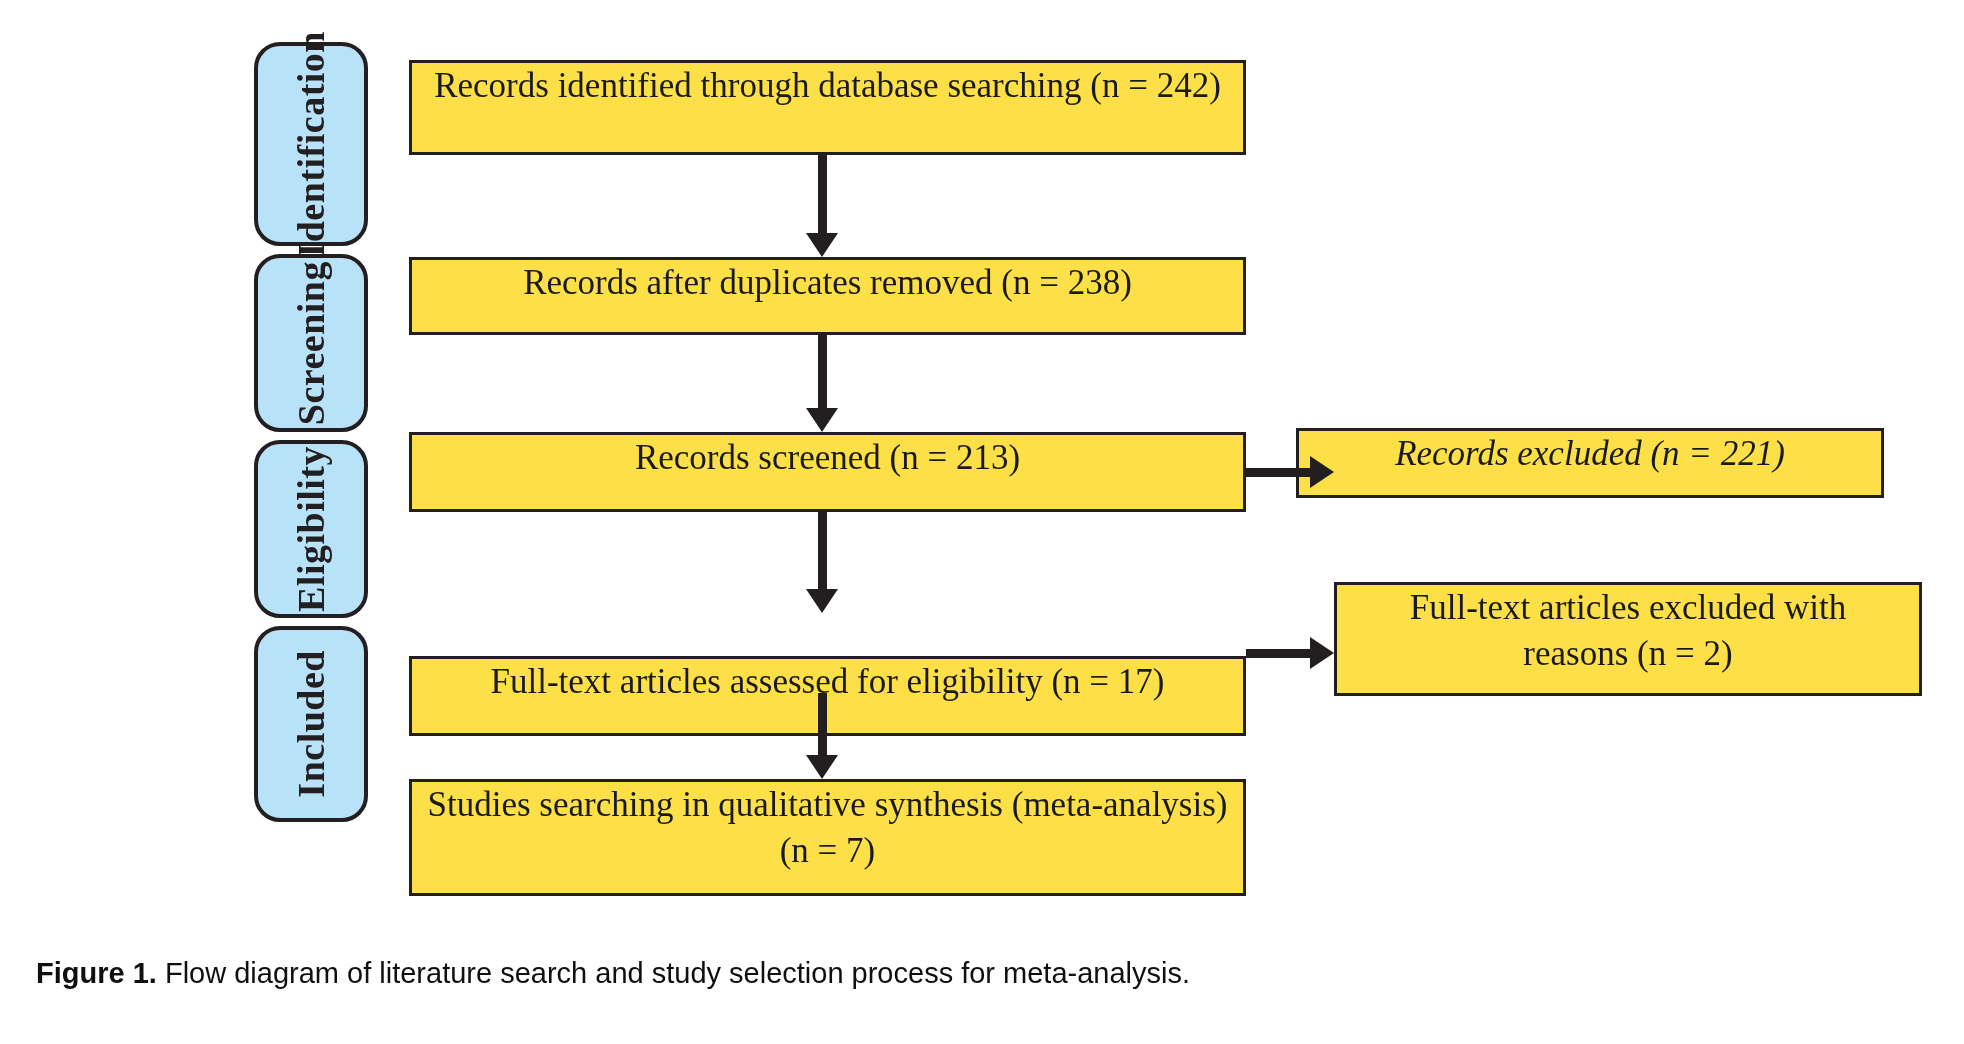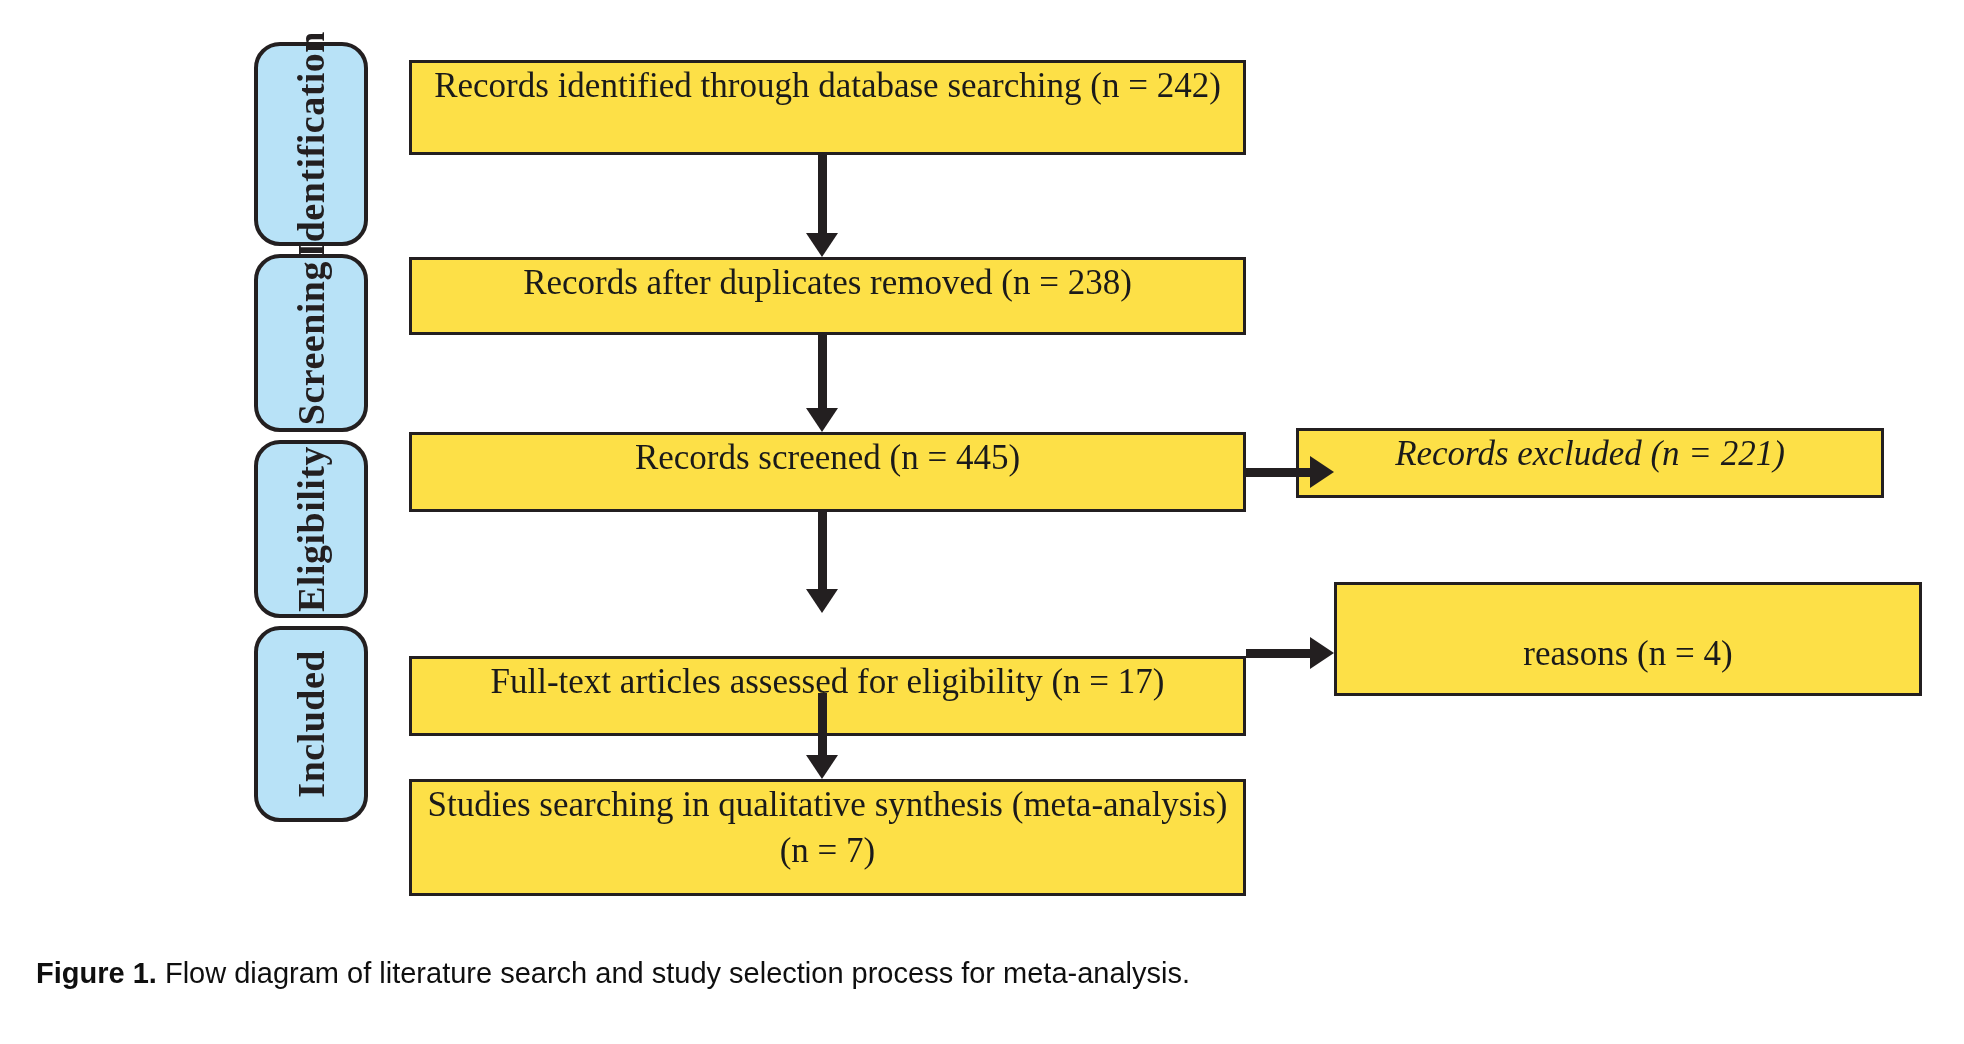--- a/index.html
+++ b/index.html
@@ -143,35 +143,35 @@
 
 <div class="box" style="left:409px; top:60px; width:837px; height:95px;">
   <span class="box-text">Records identified through database searching (n = 242)</span>
 </div>
 
 <div class="box" style="left:409px; top:257px; width:837px; height:78px;">
   <span class="box-text">Records after duplicates removed (n = 238)</span>
 </div>
 
 <div class="box" style="left:409px; top:432px; width:837px; height:80px;">
-  <span class="box-text">Records screened (n = 445)</span>
+  <span class="box-text">Records screened (n = 213)</span>
 </div>
 
 <div class="box" style="left:1296px; top:428px; width:588px; height:70px;font-style:italic;">
   <span class="box-text">Records excluded (n = 221)</span>
 </div>
 
 <div class="box" style="left:409px; top:613px; width:837px; height:80px;margin-top:43px;">
   <span class="box-text">Full-text articles assessed for eligibility (n = 17)</span>
 </div>
 
 <div class="box" style="left:1334px; top:582px; width:588px; height:114px;">
   <span class="box-text">
-    <br>
-    <span>reasons (n = 4)</span>
+    <span>Full-text articles excluded with</span><br>
+    <span>reasons (n = 2)</span>
   </span>
 </div>
 
 <div class="box" style="left:409px; top:779px; width:837px; height:117px;">
   <span class="box-text">
     <span>Studies searching in qualitative synthesis (meta-analysis)</span><br>
     <span>(n = 7)</span>
   </span>
 </div>
 

